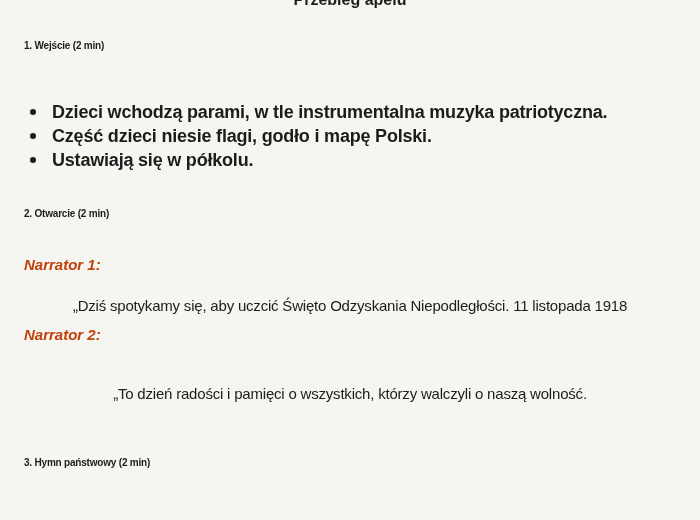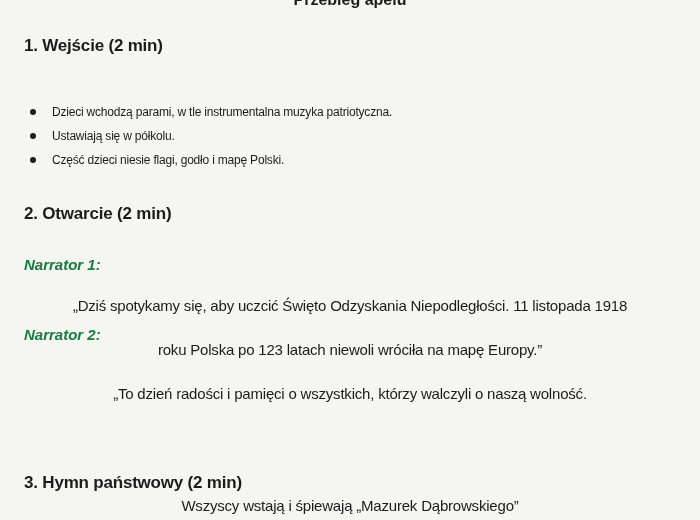--- a/index.html
+++ b/index.html
@@ -29,56 +29,57 @@
       width: 700px;
       text-align: center;
       font-weight: bold;
       font-size: 16px;
       line-height: 20px;
     }
     .section-heading {
       position: absolute;
       left: 24px;
       font-weight: bold;
-      font-size: 17px;
+      font-size: 10px;
       line-height: 20px;
       letter-spacing: -0.2px;
     }
     .bullet-list {
       position: absolute;
       left: 24px;
       top: 100px;
       margin: 0;
       padding: 0;
       list-style: none;
     }
     .bullet-list li {
-      font-size: 12px;
+      font-size: 18px;
       line-height: 24px;
       position: relative;
       padding-left: 28px;
       letter-spacing: -0.2px;
+      font-weight: bold;
     }
     .bullet-list li .dot {
       position: absolute;
       left: 6px;
       top: 9px;
       width: 6px;
       height: 6px;
       border-radius: 50%;
       background: #1c1c1c;
     }
     .narrator-label {
       position: absolute;
       left: 24px;
       font-weight: bold;
       font-style: italic;
       font-size: 15px;
       line-height: 20px;
-      color: #15803d;
+      color: #c2410c;
     }
     .quote {
       position: absolute;
       left: 0;
       width: 700px;
       text-align: center;
       font-size: 15px;
       line-height: 24px;
       letter-spacing: -0.2px;
     }
@@ -96,38 +97,36 @@
 
   <div class="section-heading" style="top:36px;">1. Wejście (2 min)</div>
 
   <ul class="bullet-list">
     <li>
       <span class="dot"></span>
       <span>Dzieci wchodzą parami, w tle instrumentalna muzyka patriotyczna.</span>
     </li>
     <li>
       <span class="dot"></span>
-      <span>Ustawiają się w półkolu.</span>
+      <span>Część dzieci niesie flagi, godło i mapę Polski.</span>
     </li>
     <li>
       <span class="dot"></span>
-      <span>Część dzieci niesie flagi, godło i mapę Polski.</span>
+      <span>Ustawiają się w półkolu.</span>
     </li>
   </ul>
 
   <div class="section-heading" style="top:188px;margin-top:16px;">2. Otwarcie (2 min)</div>
 
   <div class="narrator-label" style="top:255px;">Narrator 1:</div>
   <div class="quote" style="top:274px;">
     <span class="line">„Dziś spotykamy się, aby uczcić Święto Odzyskania Niepodległości. 11 listopada 1918</span>
-    <span class="line">roku Polska po 123 latach niewoli wróciła na mapę Europy.”</span>
   </div>
 
   <div class="narrator-label" style="top:325px;">Narrator 2:</div>
   <div class="quote" style="top:362px;text-align:center;">
     <span class="line">„To dzień radości i pamięci o wszystkich, którzy walczyli o naszą wolność.</span>
   </div>
 
-  <div class="section-heading" style="top:473px;">3. Hymn państwowy (2 min)</div>
+  <div class="section-heading" style="top:453px;">3. Hymn państwowy (2 min)</div>
 
-  <div class="quote" style="top:494px;">Wszyscy wstają i śpiewają „Mazurek Dąbrowskiego”</div>
 
 </div>
 
 </body></html>

